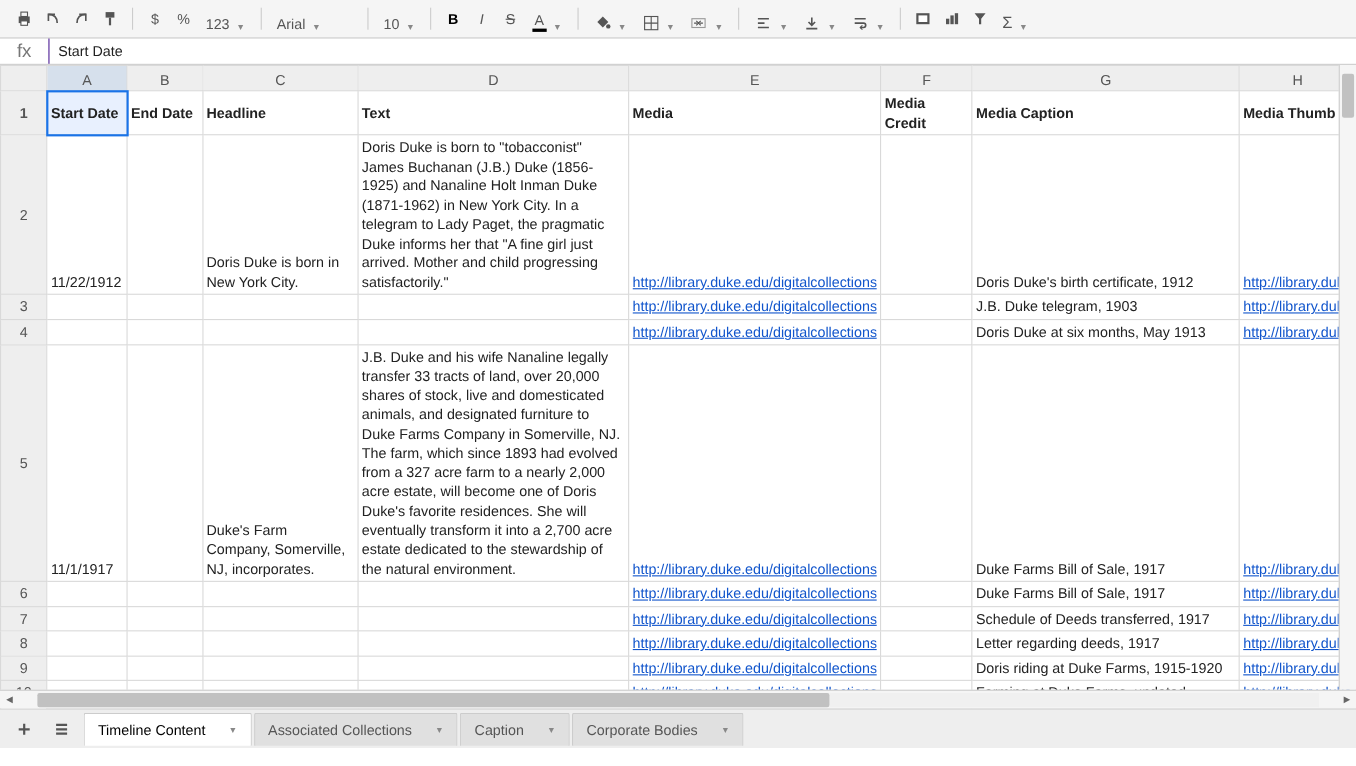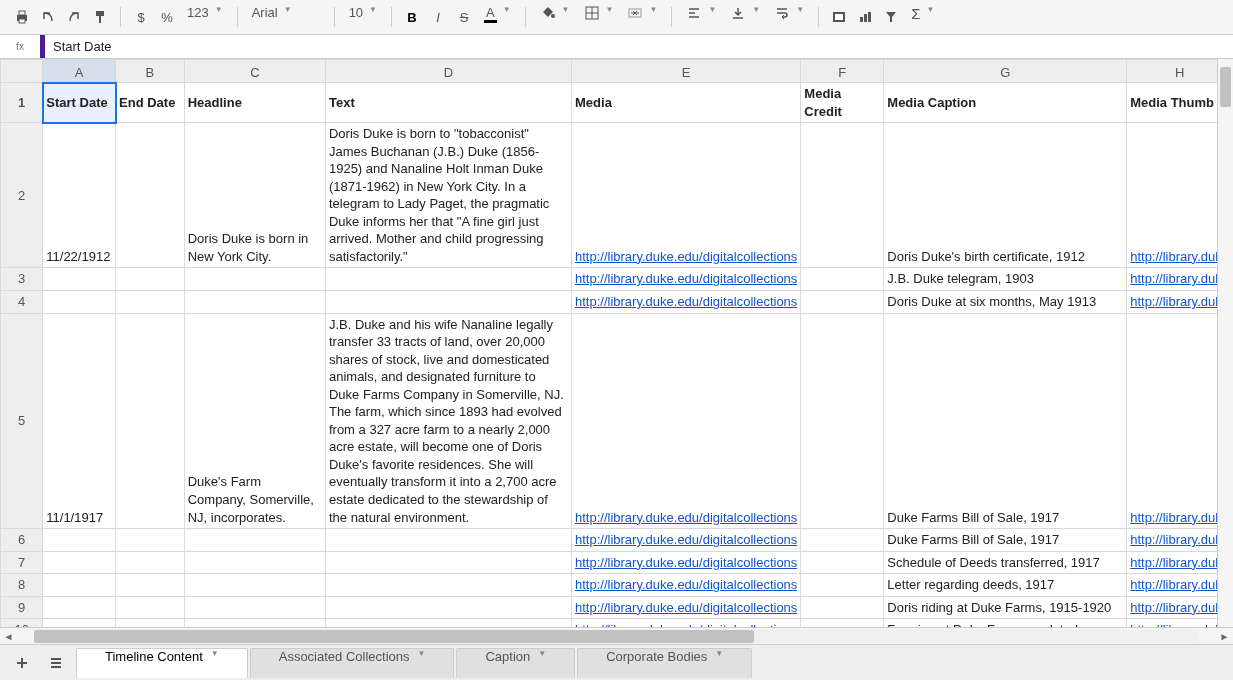--- a/index.html
+++ b/index.html
@@ -1,45 +1,45 @@
 <!DOCTYPE html>
 <html><head>
 <meta charset="utf-8">
 <style>
   html,body{margin:0;padding:0;font-family:Arial,sans-serif;font-size:13px;color:#222;background:#fff;overflow:hidden;width:1233px;height:696px}
   *{box-sizing:border-box}
   .toolbar{display:flex;align-items:center;height:35px;border-bottom:1px solid #ccc;padding:0 10px;gap:2px;background:#f5f5f5}
   .tb-btn{display:flex;align-items:center;justify-content:center;min-width:24px;height:24px;padding:0 4px;cursor:pointer;border-radius:2px;color:#555}
   .tb-sep{width:1px;height:20px;background:#ccc;margin:0 6px}
-  .tb-dd{display:flex;align-items:flex-start;height:24px;padding:0 6px;cursor:pointer;gap:6px;color:#555;font-size:13px}
+  .tb-dd{display:flex;align-items:flex-end;height:24px;padding:0 6px;cursor:pointer;gap:6px;color:#555;font-size:13px}
   .tb-dd .caret{font-size:8px;color:#888}
   .tb-btn.bold{font-weight:bold;color:#000}
   .fx-row{display:flex;align-items:center;height:24px;border-bottom:1px solid #ccc}
-  .fx-lbl{width:45px;display:flex;align-items:center;justify-content:center;color:#777;border-right:5px solid #4c1d95;height:100%;font-size:10px}
+  .fx-lbl{width:45px;display:flex;align-items:center;justify-content:center;color:#777;border-right:1px solid #4c1d95;height:100%;font-size:17px}
   .fx-val{padding:0 8px;flex:1}
   .grid-wrap{position:relative;height:585px;overflow:hidden}
   table{border-collapse:collapse;table-layout:fixed}
   th,td{border:1px solid #d9d9d9;vertical-align:bottom;padding:2px 3px;overflow:hidden;font-size:13px;line-height:1.35;text-align:left;white-space:normal}
   th{background:#eee;font-weight:normal;text-align:center;color:#555;padding:0}
   .rowhdr{background:#eee;text-align:center;color:#555;vertical-align:middle;font-size:13px}
   .colhdr{height:23px}
   tr.hdr td{font-weight:bold;vertical-align:middle}
   .sel-col{background:#d6e0ec}
   .sel-cell{background:#e8f0fe;outline:2px solid #1a73e8;outline-offset:-1px}
   a.link{color:#1155cc;white-space:nowrap;display:block;overflow:hidden;text-overflow:clip}
   .ralign{text-align:left}
   .hscroll{position:absolute;bottom:0;left:0;right:0;height:17px;border-top:1px solid #ccc;background:#f5f5f5;display:flex;align-items:center}
   .hscroll .track{flex:1;position:relative;height:13px;margin:0 17px;background:#f0f0f0}
   .hscroll .thumb{position:absolute;left:0;width:720px;top:0;bottom:0;background:#c1c1c1;border-radius:2px}
   .hscroll .arr{width:17px;text-align:center;color:#666;font-size:10px}
   .vscroll{position:absolute;top:0;bottom:17px;right:0;width:16px;border-left:1px solid #ccc;background:#f5f5f5}
   .vscroll .thumb{position:absolute;left:2px;right:2px;top:8px;height:40px;background:#c1c1c1;border-radius:2px}
   .tabs{display:flex;align-items:center;height:36px;border-top:1px solid #ccc;background:#eee;padding:0 8px;gap:6px}
   .tabs .add,.tabs .menu{width:28px;height:28px;display:flex;align-items:center;justify-content:center;color:#555;cursor:pointer}
-  .tab{display:flex;height:30px;padding:0 28px;background:#e0e0e0;border:1px solid #ccc;border-bottom:none;border-radius:2px 2px 0 0;color:#555;cursor:pointer;font-size:13px;gap:8px}
+  .tab{display:flex;align-items:center;height:30px;padding:0 12px;background:#e0e0e0;border:1px solid #ccc;border-bottom:none;border-radius:2px 2px 0 0;color:#555;cursor:pointer;font-size:13px;gap:21px}
   .tab.active{background:#fff;color:#000}
   .tab .caret{font-size:8px;color:#888}
   svg{display:block}
 </style>
 </head>
 <body>
 
 <div class="toolbar">
   <div class="tb-btn">
       <svg width="16" height="16">

